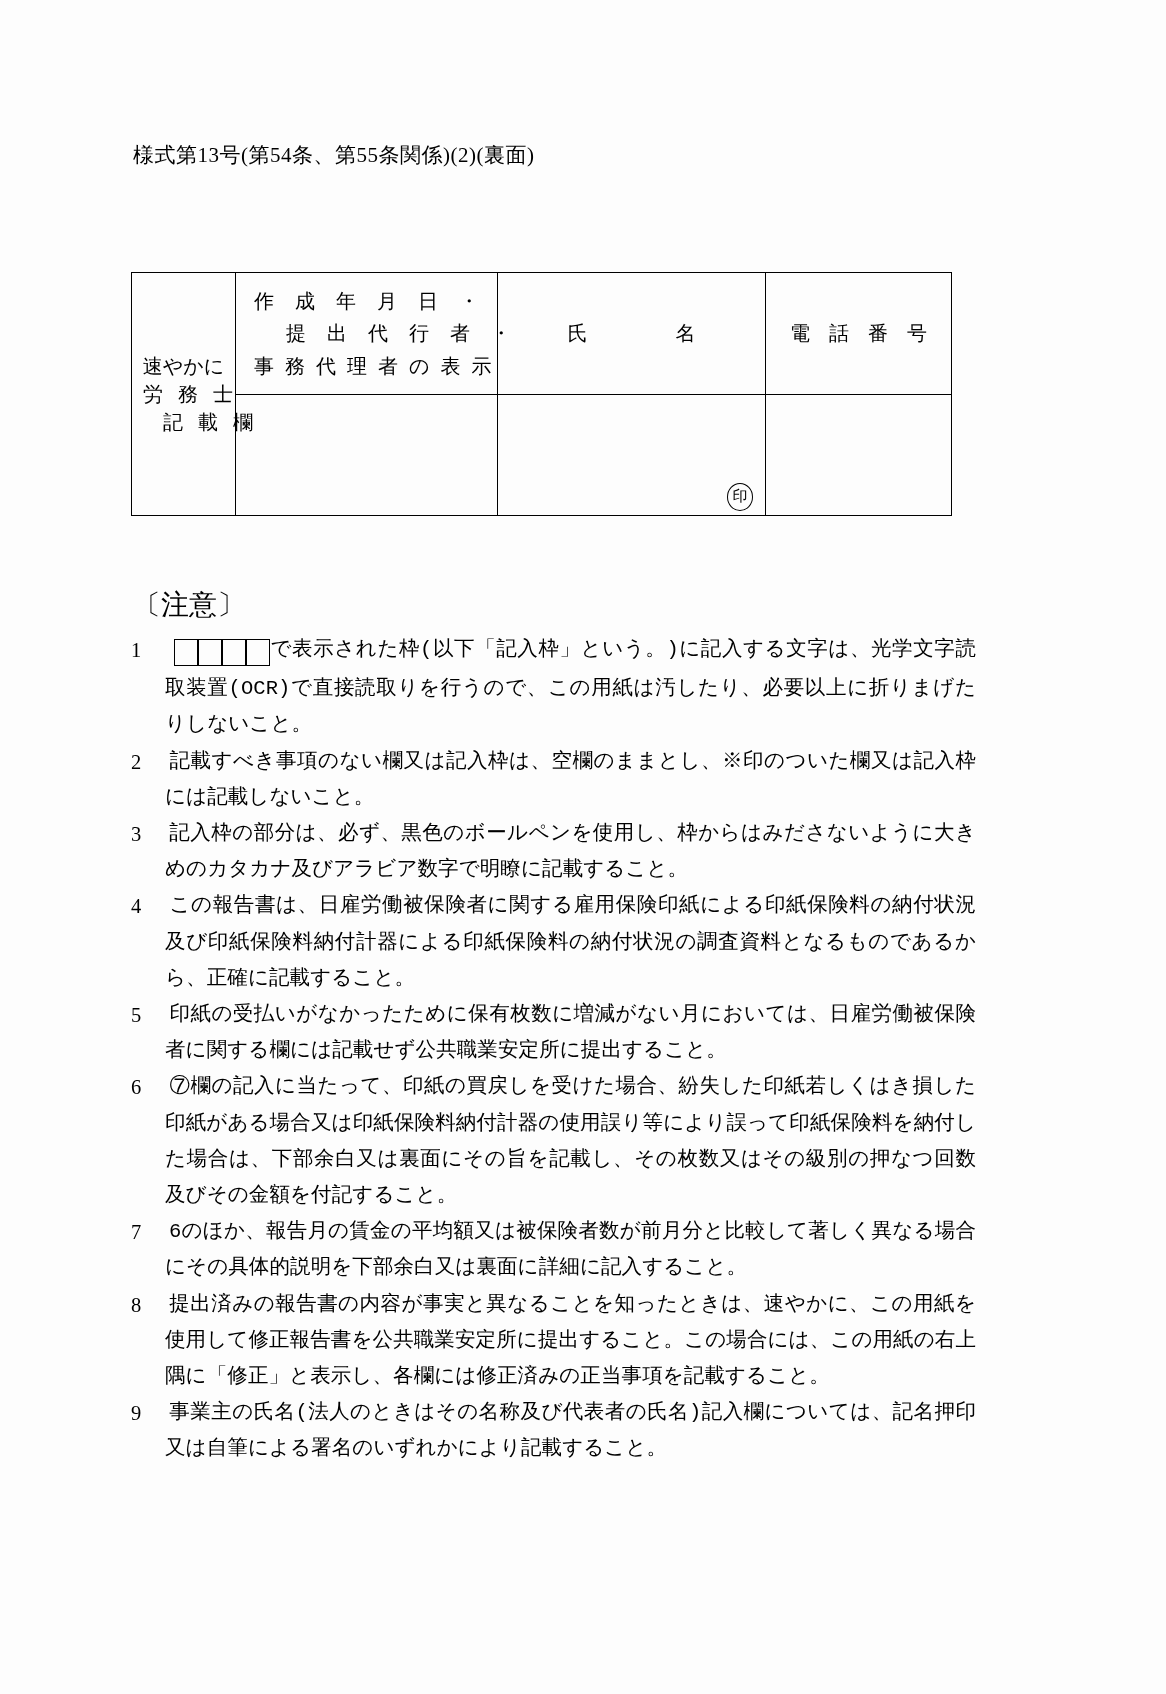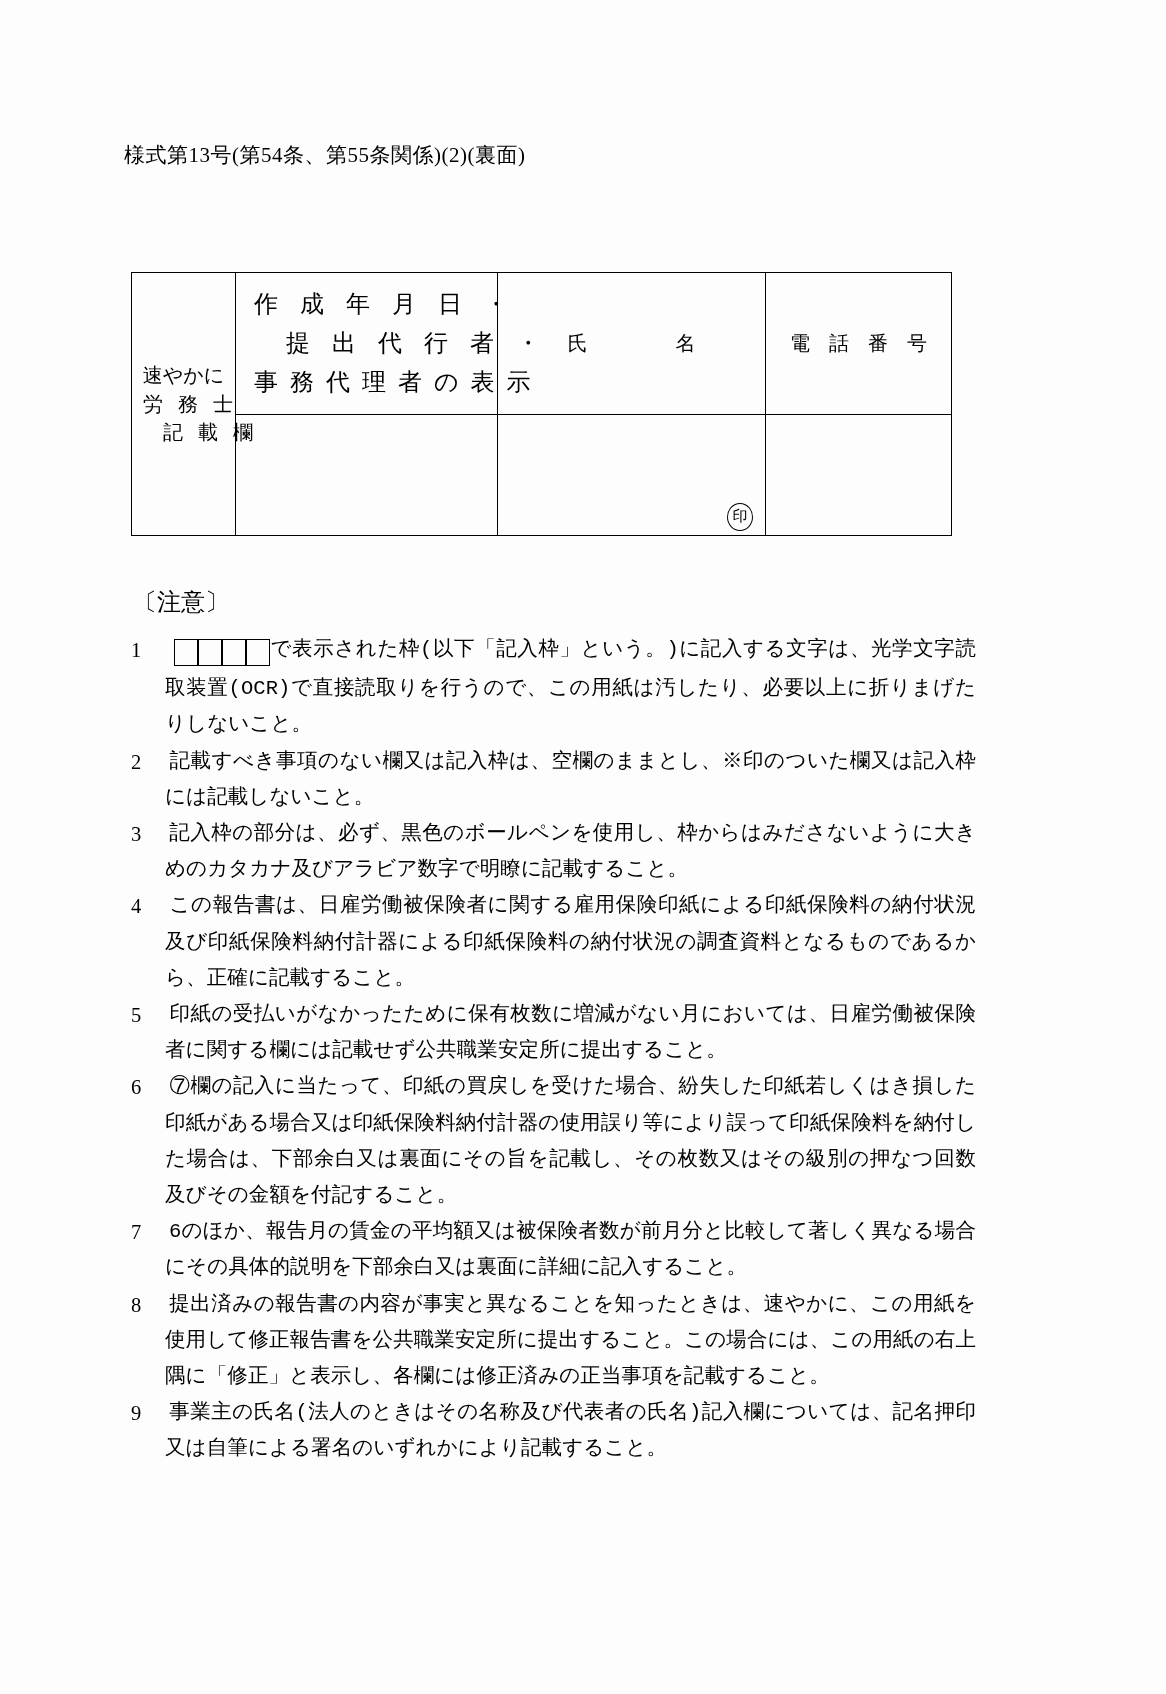--- a/index.html
+++ b/index.html
@@ -18,21 +18,21 @@
 
   .page {
     position: absolute;
     inset: 0;
     background: #fdfdfd;
   }
 
   
   .form-no {
     position: absolute;
-    left: 124px;
+    left: 133px;
     top: 141px;
     font-size: 21px;
     letter-spacing: 0.5px;
     white-space: nowrap;
   }
 
   
   .sr-table {
     position: absolute;
     left: 131px;
@@ -60,21 +60,21 @@
     white-space: nowrap;
   }
   .cell-label-inner div:nth-child(1) { letter-spacing: 0px; }
   .cell-label-inner div:nth-child(2) { letter-spacing: 5px; padding-left:5px; }
   .cell-label-inner div:nth-child(3) { letter-spacing: 5px; padding-left:5px;margin-left:20px; }
 
   .cell-display-inner {
     text-align: left;
     padding: 12px 0 12px 18px;
     line-height: 1.62;
-    font-size: 24px;
+    font-size: 20px;
     white-space: nowrap;
   }
   .cell-display-inner div:nth-child(1) { letter-spacing: 8px; }
   .cell-display-inner div:nth-child(2) { letter-spacing: 8px; margin-left: 32px; }
   .cell-display-inner div:nth-child(3) { letter-spacing: 3px; }
 
   .head-name { letter-spacing: 34px; padding-left: 34px; }
   .head-tel  { letter-spacing: 7px;  padding-left: 7px; font-family: Liberation Serif, serif; }
 
   .row-head td { height: 96px; }
@@ -93,21 +93,21 @@
     line-height: 25px;
     text-align: center;
     font-family: "DejaVu Sans", sans-serif;
   }
 
   
   .notes-heading {
     position: absolute;
     left: 133px;
     top: 586px;
-    font-size: 24px;
+    font-size: 28px;
   }
 
   .notes {
     position: absolute;
     left: 131px;
     top: 632px;
     width: 845px;
     font-size: 20.5px;
     line-height: 36.2px;
   }

